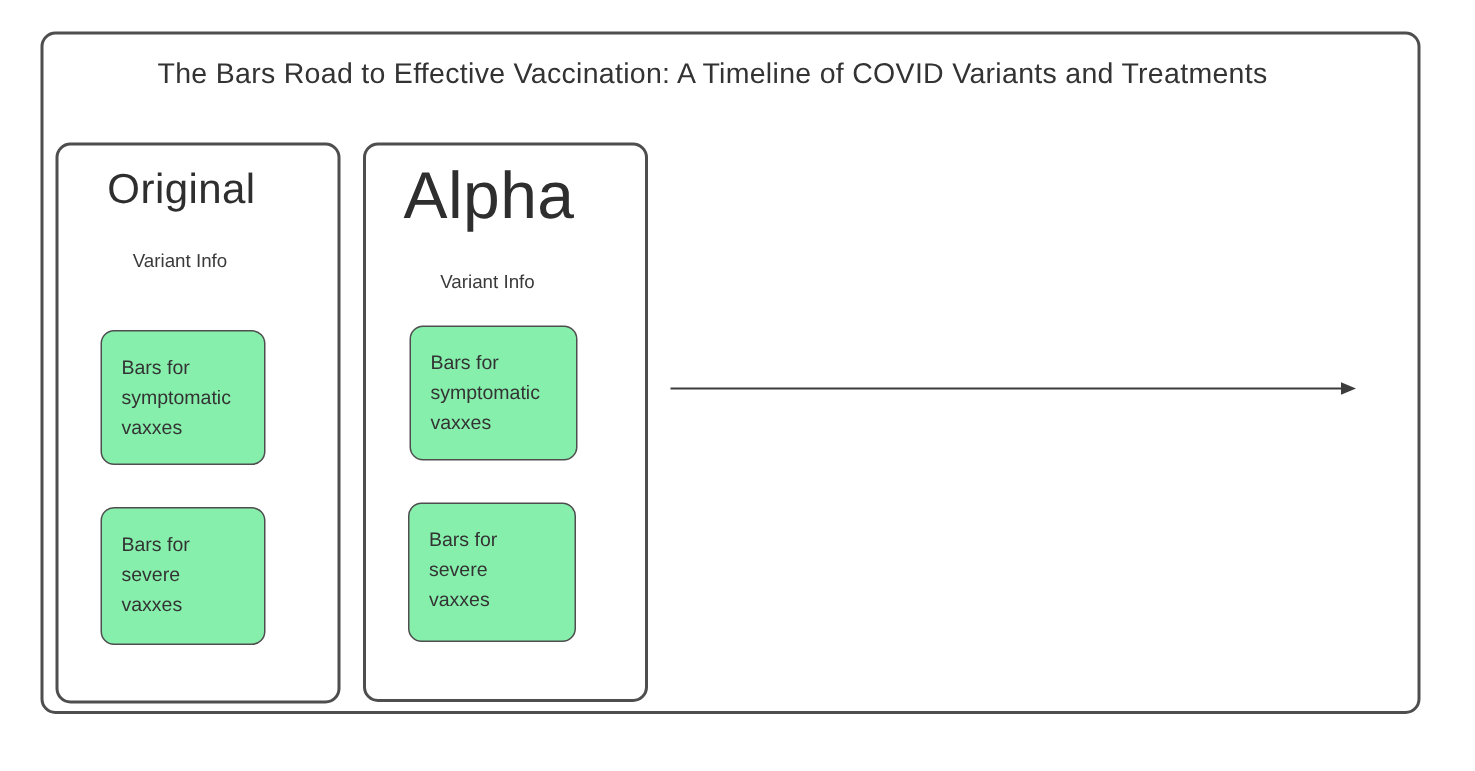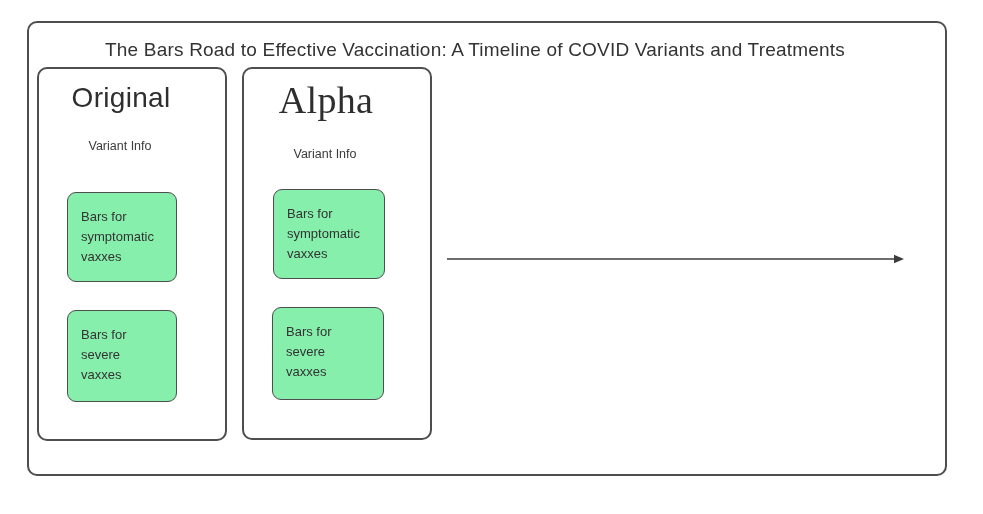--- a/index.html
+++ b/index.html
@@ -31,36 +31,36 @@
     left: 0;
     right: 24px;
     text-align: center;
     font-size: 19px;
     letter-spacing: 0.2px;
     color: #333333;
     white-space: nowrap;
   }
   .panel {
     position: absolute;
-    top: 44px;
+    top: 72px;
     width: 190px;
     border: 2px solid #4e4e4e;
     border-radius: 10px;
     background: #ffffff;
   }
   .panel-original { left: 8px;   height: 374px; }
   .panel-alpha    { left: 213px; height: 373px; }
   .panel-title {
     text-align: center;
     padding-right: 22px;
     color: #2e2e2e;
     letter-spacing: 0.3px;
   }
   .panel-original .panel-title { margin-top: 13px; font-size: 28px; }
-  .panel-alpha    .panel-title { margin-top: 9px;  font-size: 38px; font-family: Liberation Serif, serif; }
+  .panel-alpha    .panel-title { margin-top: 9px;  font-size: 44px; }
   .panel-subtitle {
     text-align: center;
     padding-right: 24px;
     margin-top: 25px;
     font-size: 12.5px;
     color: #3a3a3a;
   }
   .inner-box {
     position: absolute;
     border: 1.5px solid #4e4e4e;

